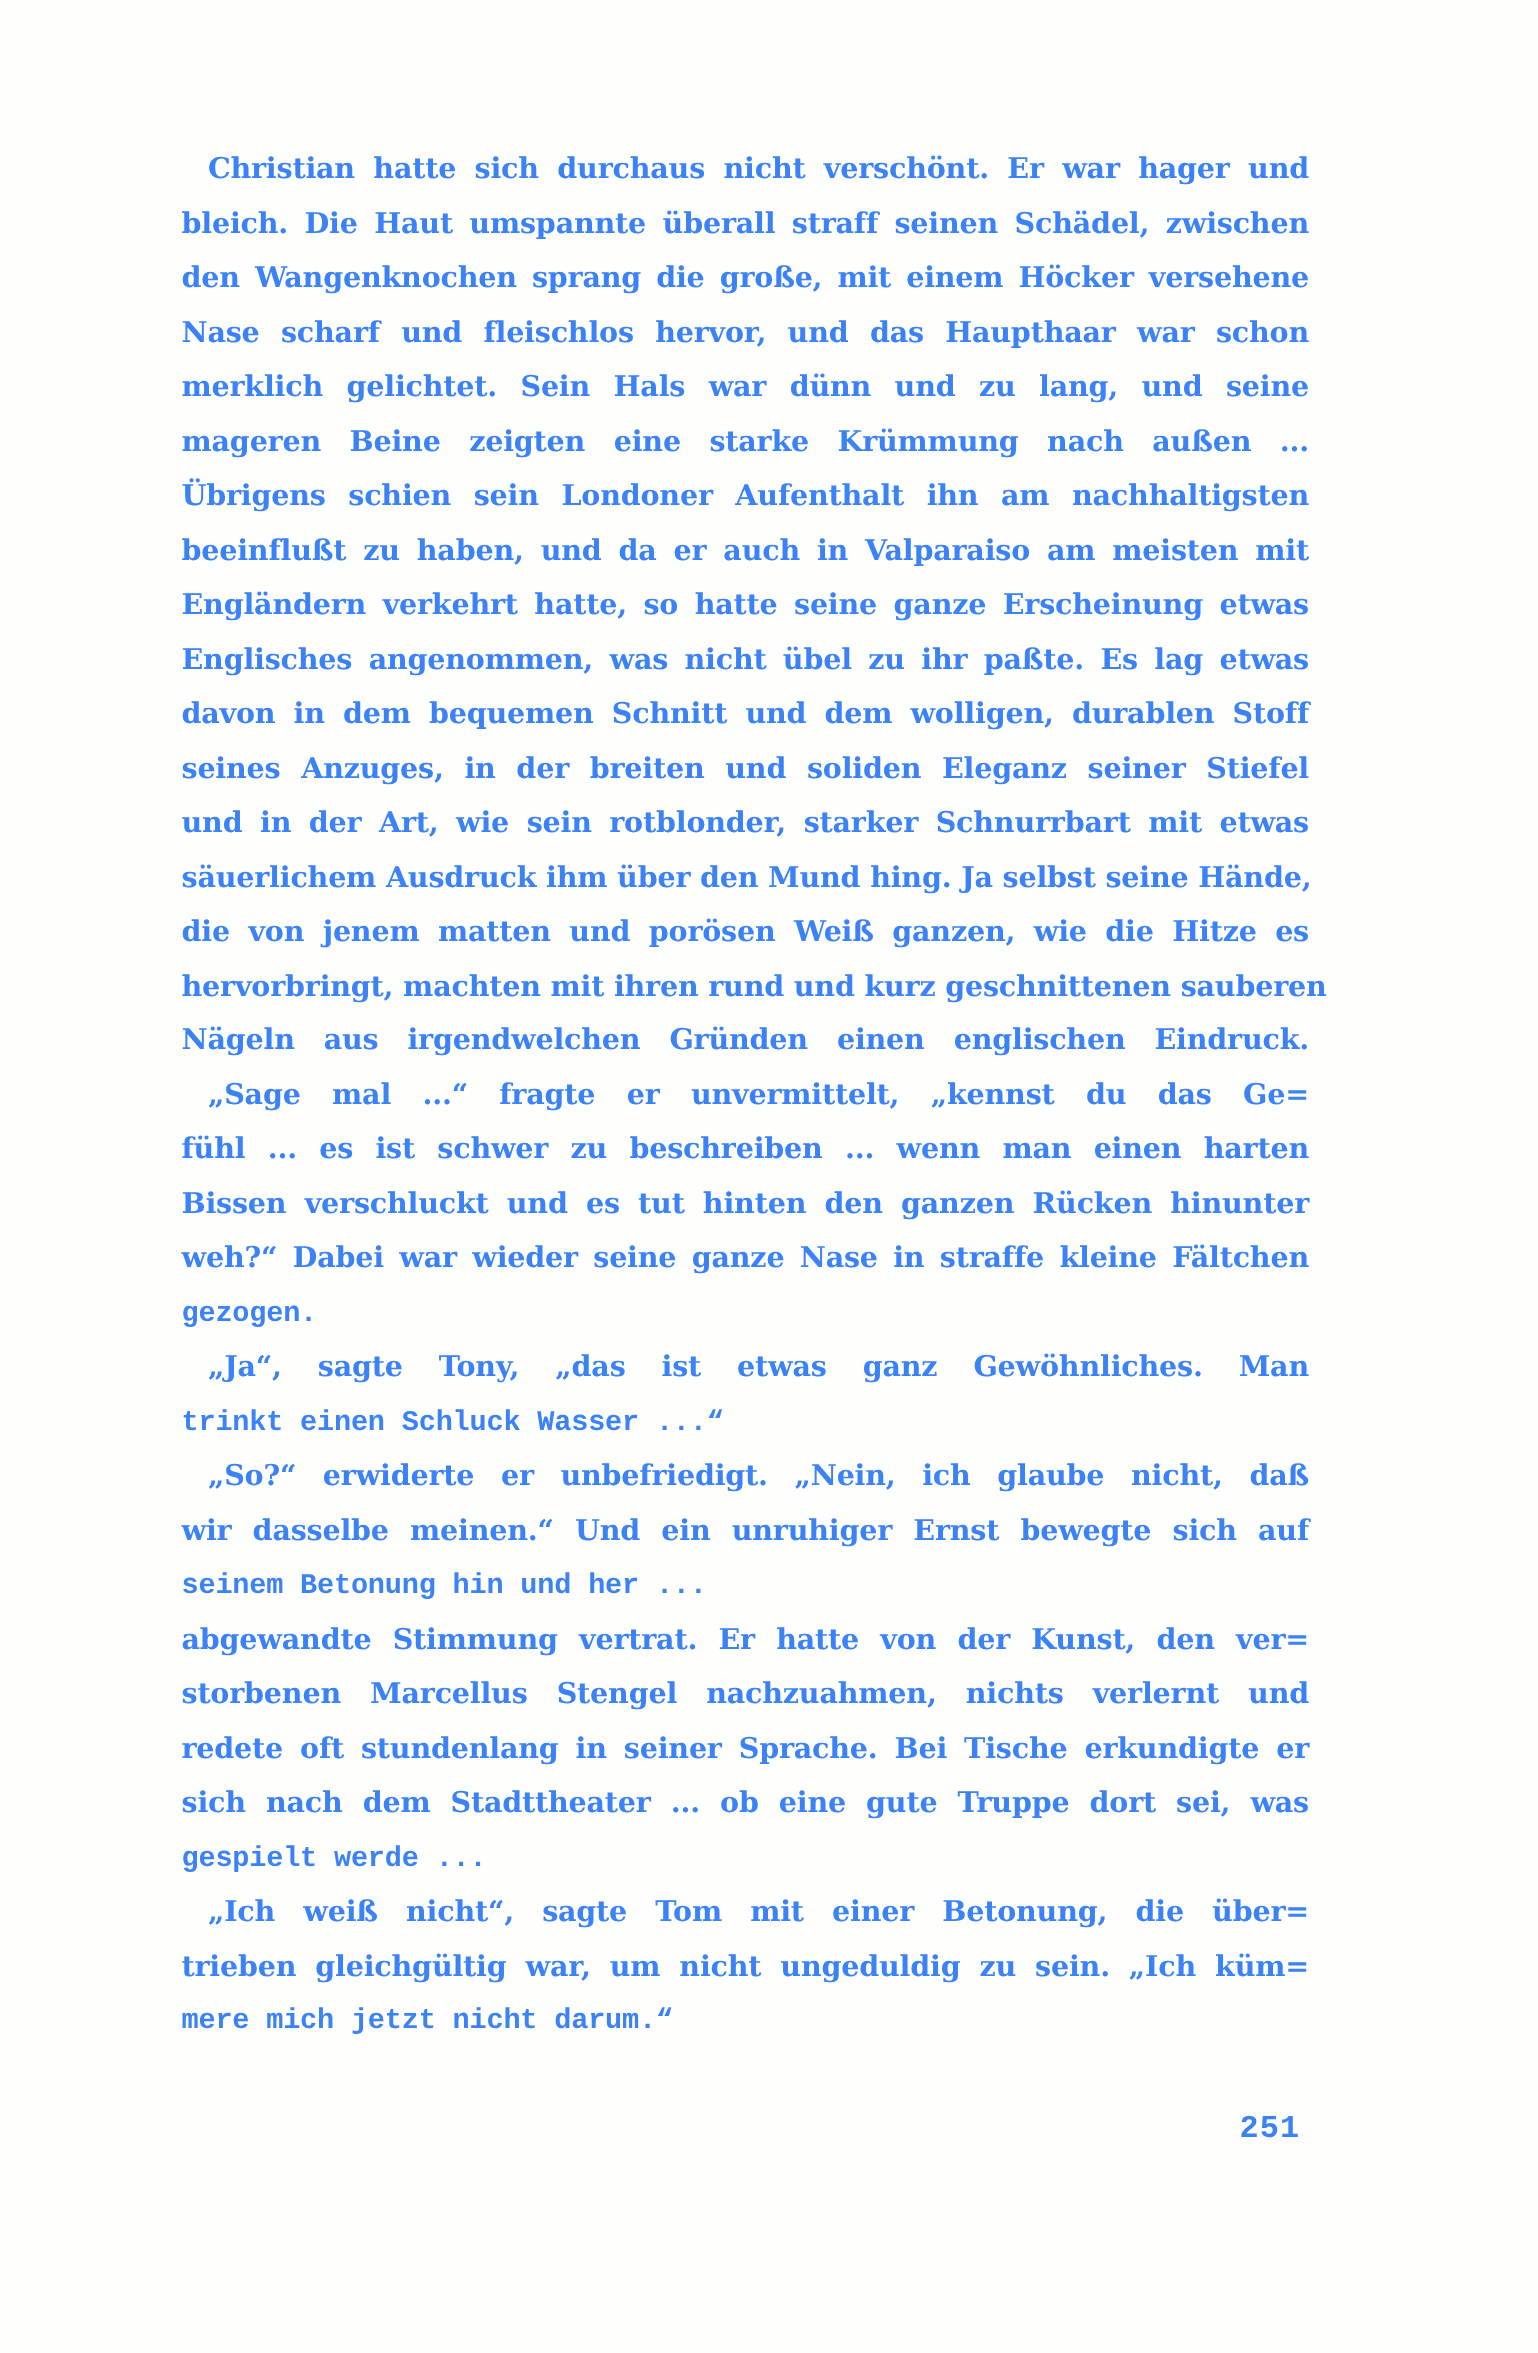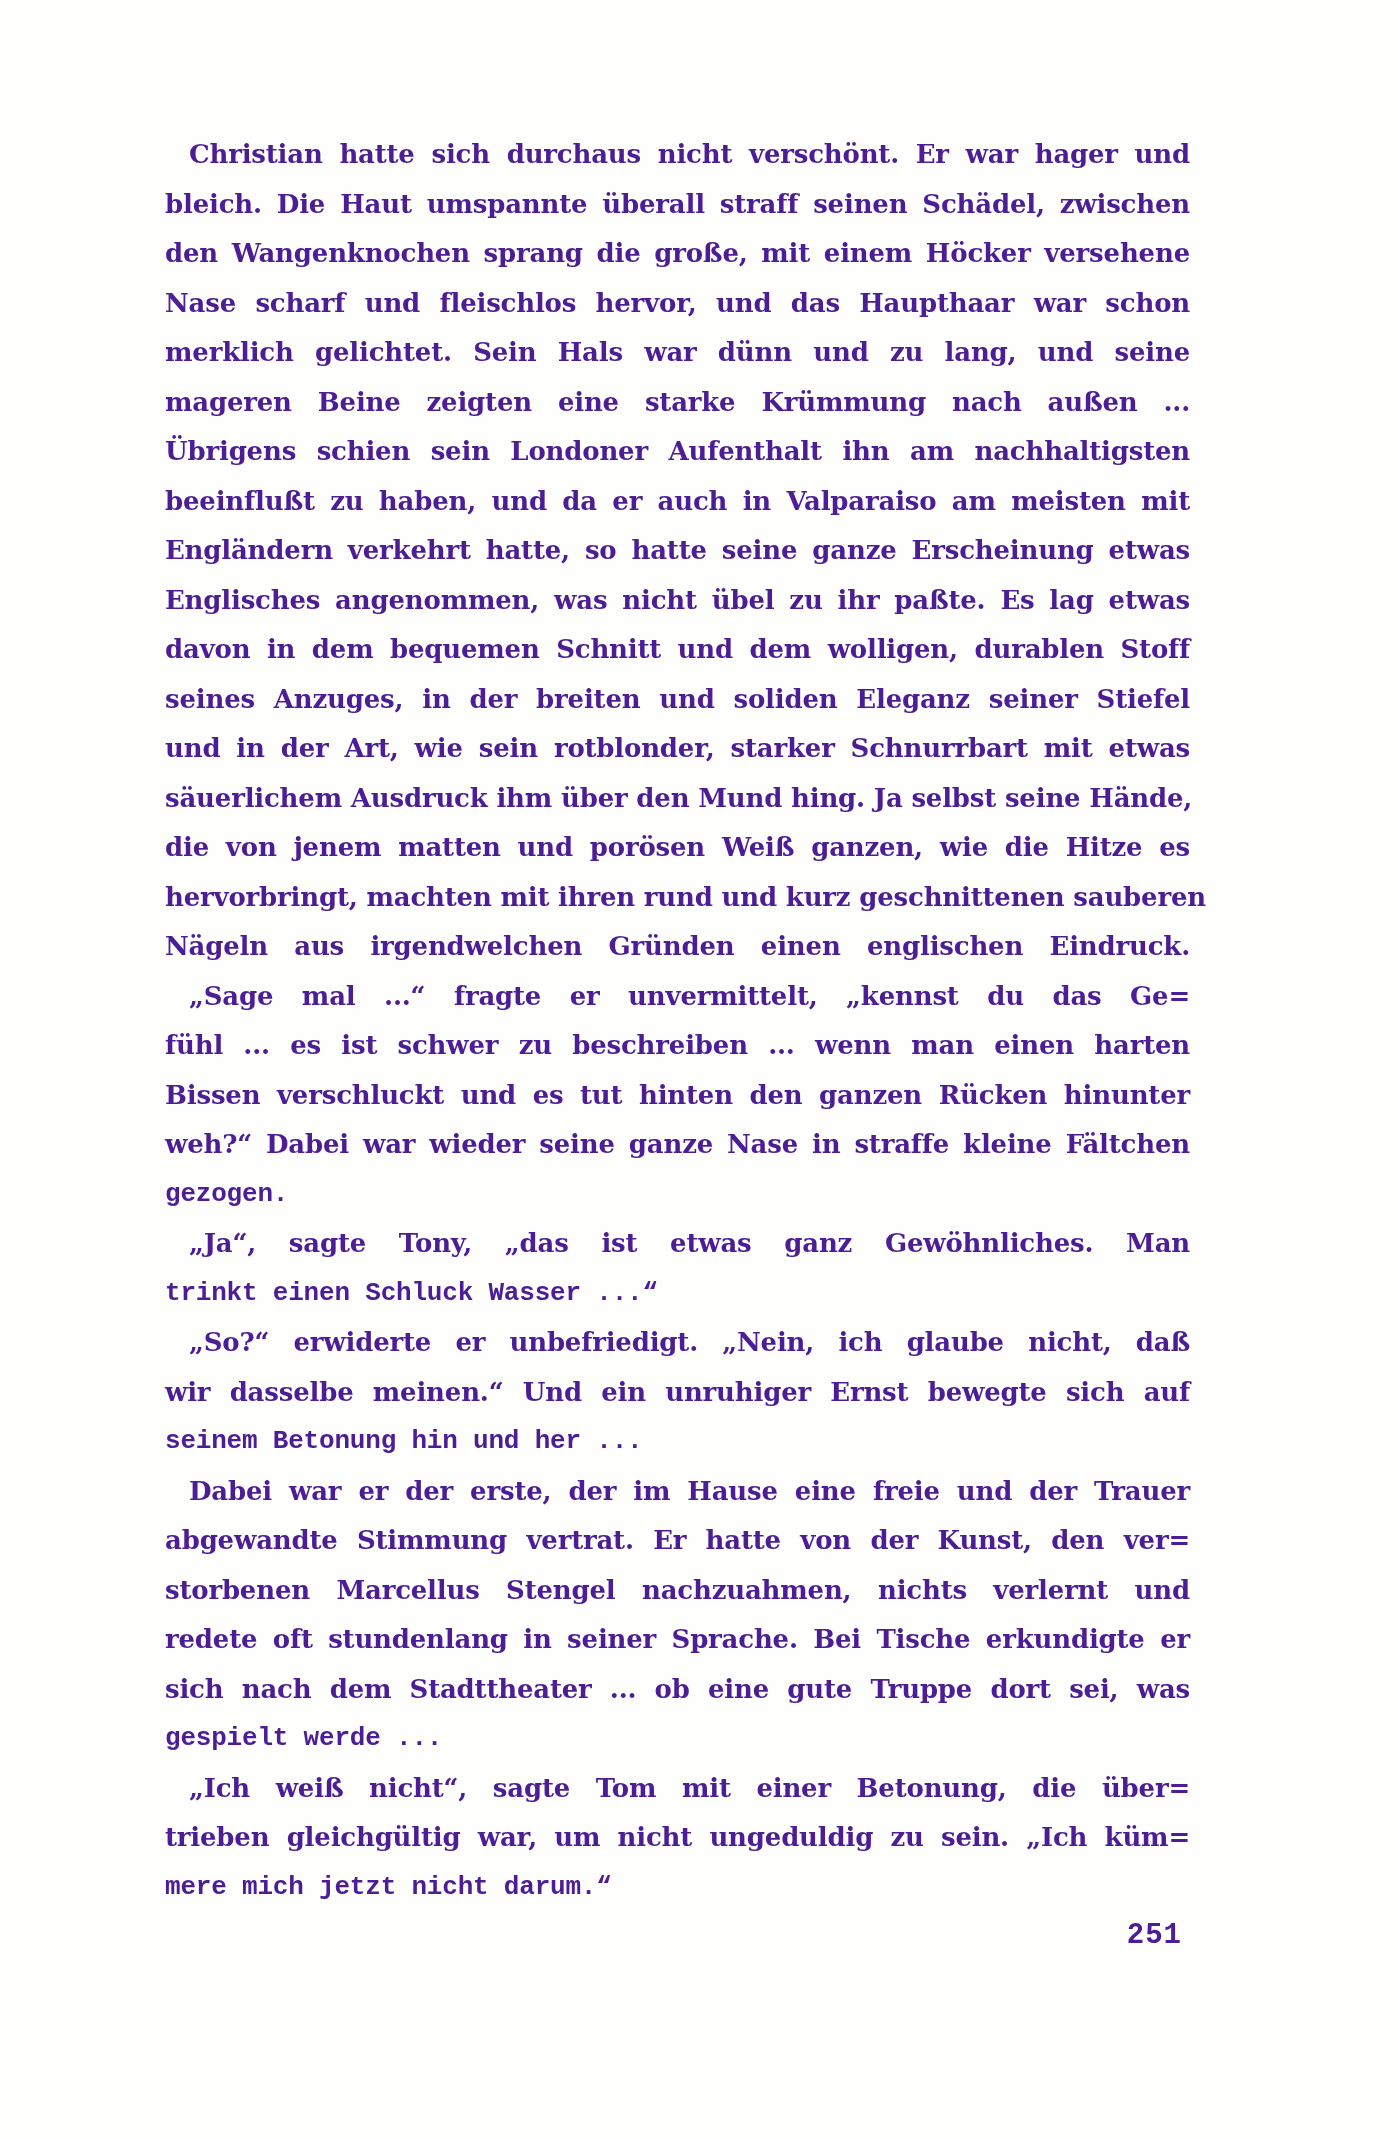--- a/index.html
+++ b/index.html
@@ -8,21 +8,21 @@
     background: #ffffff;
   }
   .page {
     position: relative;
     width: 1398px;
     height: 2139px;
     background: #fefefdff;
     background: #fefefd;
     overflow: hidden;
     font-family: "DejaVu Serif", "Liberation Serif", serif;
-    color: #4c1d95;
+    color: #3b82f6;
   }
   .textblock {
     position: absolute;
     left: 165px;
     top: 130px;
     width: 1025px;
   }
   .para {
     margin: 0;
     padding: 0;
@@ -97,21 +97,20 @@
       <div class="line end">trinkt einen Schluck Wasser ...“</div>
     </div>
 
     <div class="para">
       <div class="line indent">„So?“ erwiderte er unbefriedigt. „Nein, ich glaube nicht, daß</div>
       <div class="line">wir dasselbe meinen.“ Und ein unruhiger Ernst bewegte sich auf</div>
       <div class="line end">seinem Betonung hin und her ...</div>
     </div>
 
     <div class="para">
-      <div class="line indent">Dabei war er der erste, der im Hause eine freie und der Trauer</div>
       <div class="line">abgewandte Stimmung vertrat. Er hatte von der Kunst, den ver=</div>
       <div class="line">storbenen Marcellus Stengel nachzuahmen, nichts verlernt und</div>
       <div class="line">redete oft stundenlang in seiner Sprache. Bei Tische erkundigte er</div>
       <div class="line">sich nach dem Stadttheater ... ob eine gute Truppe dort sei, was</div>
       <div class="line end">gespielt werde ...</div>
     </div>
 
     <div class="para">
       <div class="line indent">„Ich weiß nicht“, sagte Tom mit einer Betonung, die über=</div>
       <div class="line">trieben gleichgültig war, um nicht ungeduldig zu sein. „Ich küm=</div>

